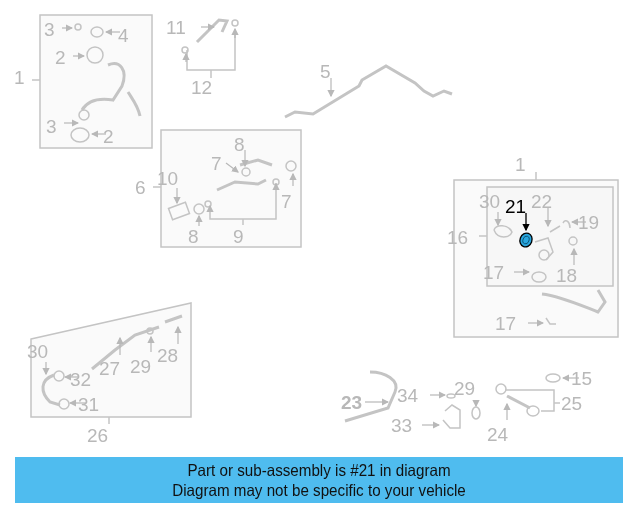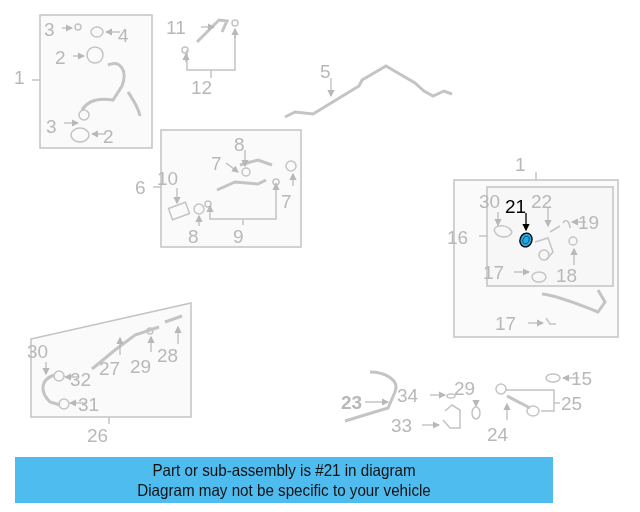--- a/index.html
+++ b/index.html
@@ -2,21 +2,21 @@
 <html><head>
 <meta charset="utf-8">
 <style>
   html, body { margin: 0; padding: 0; background: #ffffff; }
   body { width: 640px; height: 512px; position: relative; overflow: hidden;
          font-family: "Liberation Sans", sans-serif; }
   #diagram { position: absolute; left: 0; top: 0; width: 640px; height: 512px; }
   .lbl { position: absolute; font-family: "Liberation Sans", sans-serif; font-size: 19px;
          color: #b8b8b8; line-height: 1; white-space: nowrap; }
   .lbl.hl { color: #000000; }
-  #banner { position: absolute; left: 15px; top: 457px; width: 538px; height: 46px;
+  #banner { position: absolute; left: 15px; top: 457px; width: 608px; height: 46px;
             background: #4fbcef; text-align: center; color: #111111;
             font-family: "Liberation Sans", sans-serif; font-size: 16.5px; line-height: 20px;
             padding-top: 3px; box-sizing: border-box; }
   #banner div { transform: scaleX(0.92); }
 </style>
 </head>
 <body>
 
 <svg id="diagram" viewBox="0 0 640 512" xmlns="http://www.w3.org/2000/svg">
   <defs>

